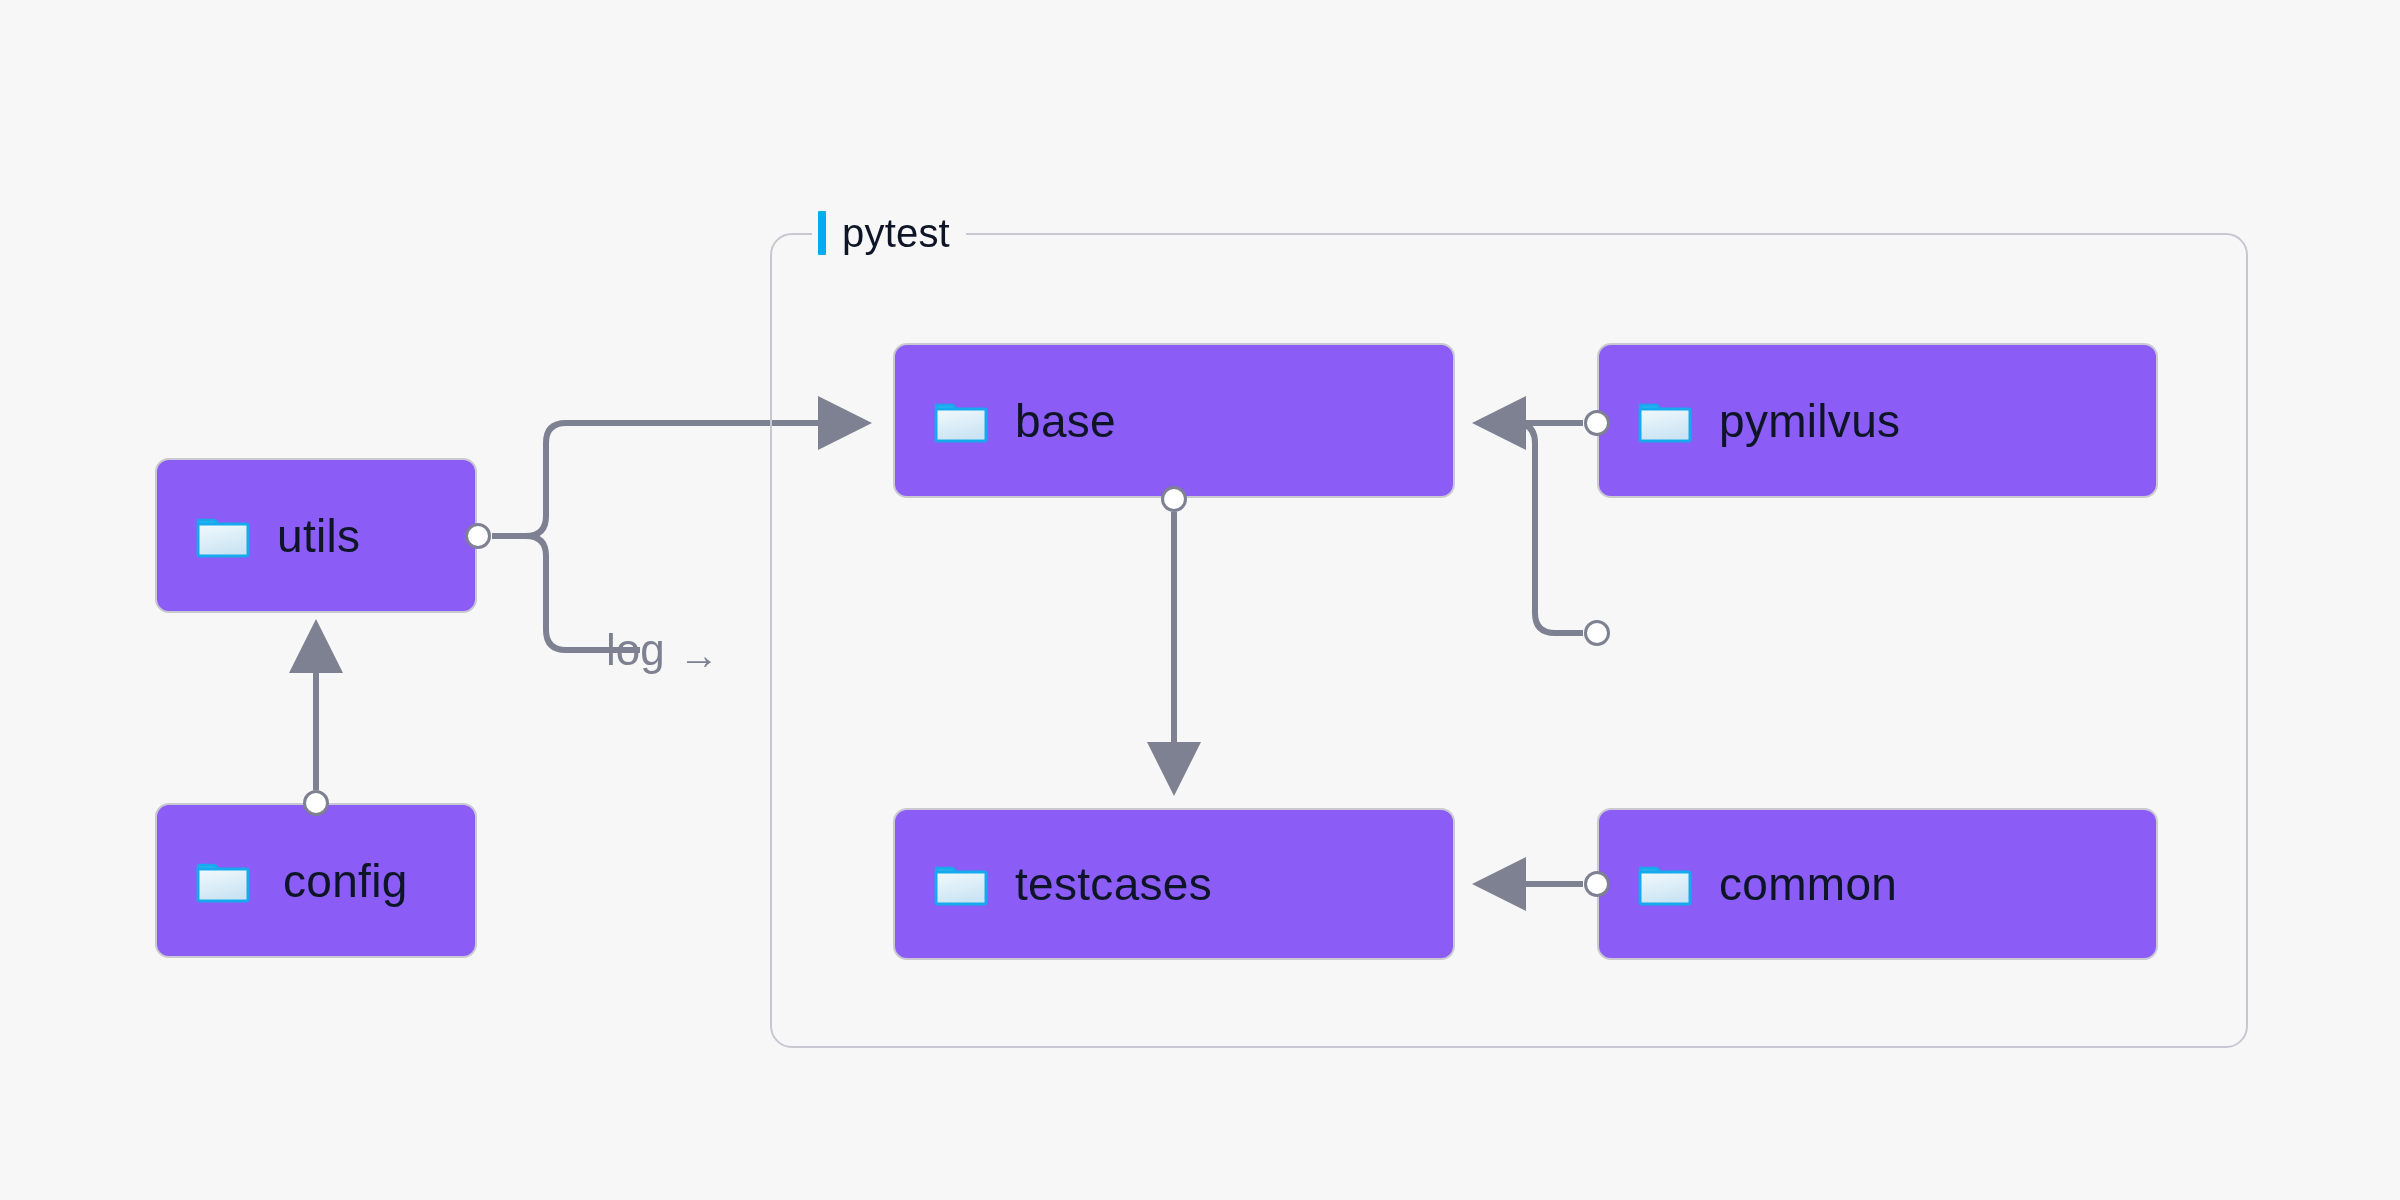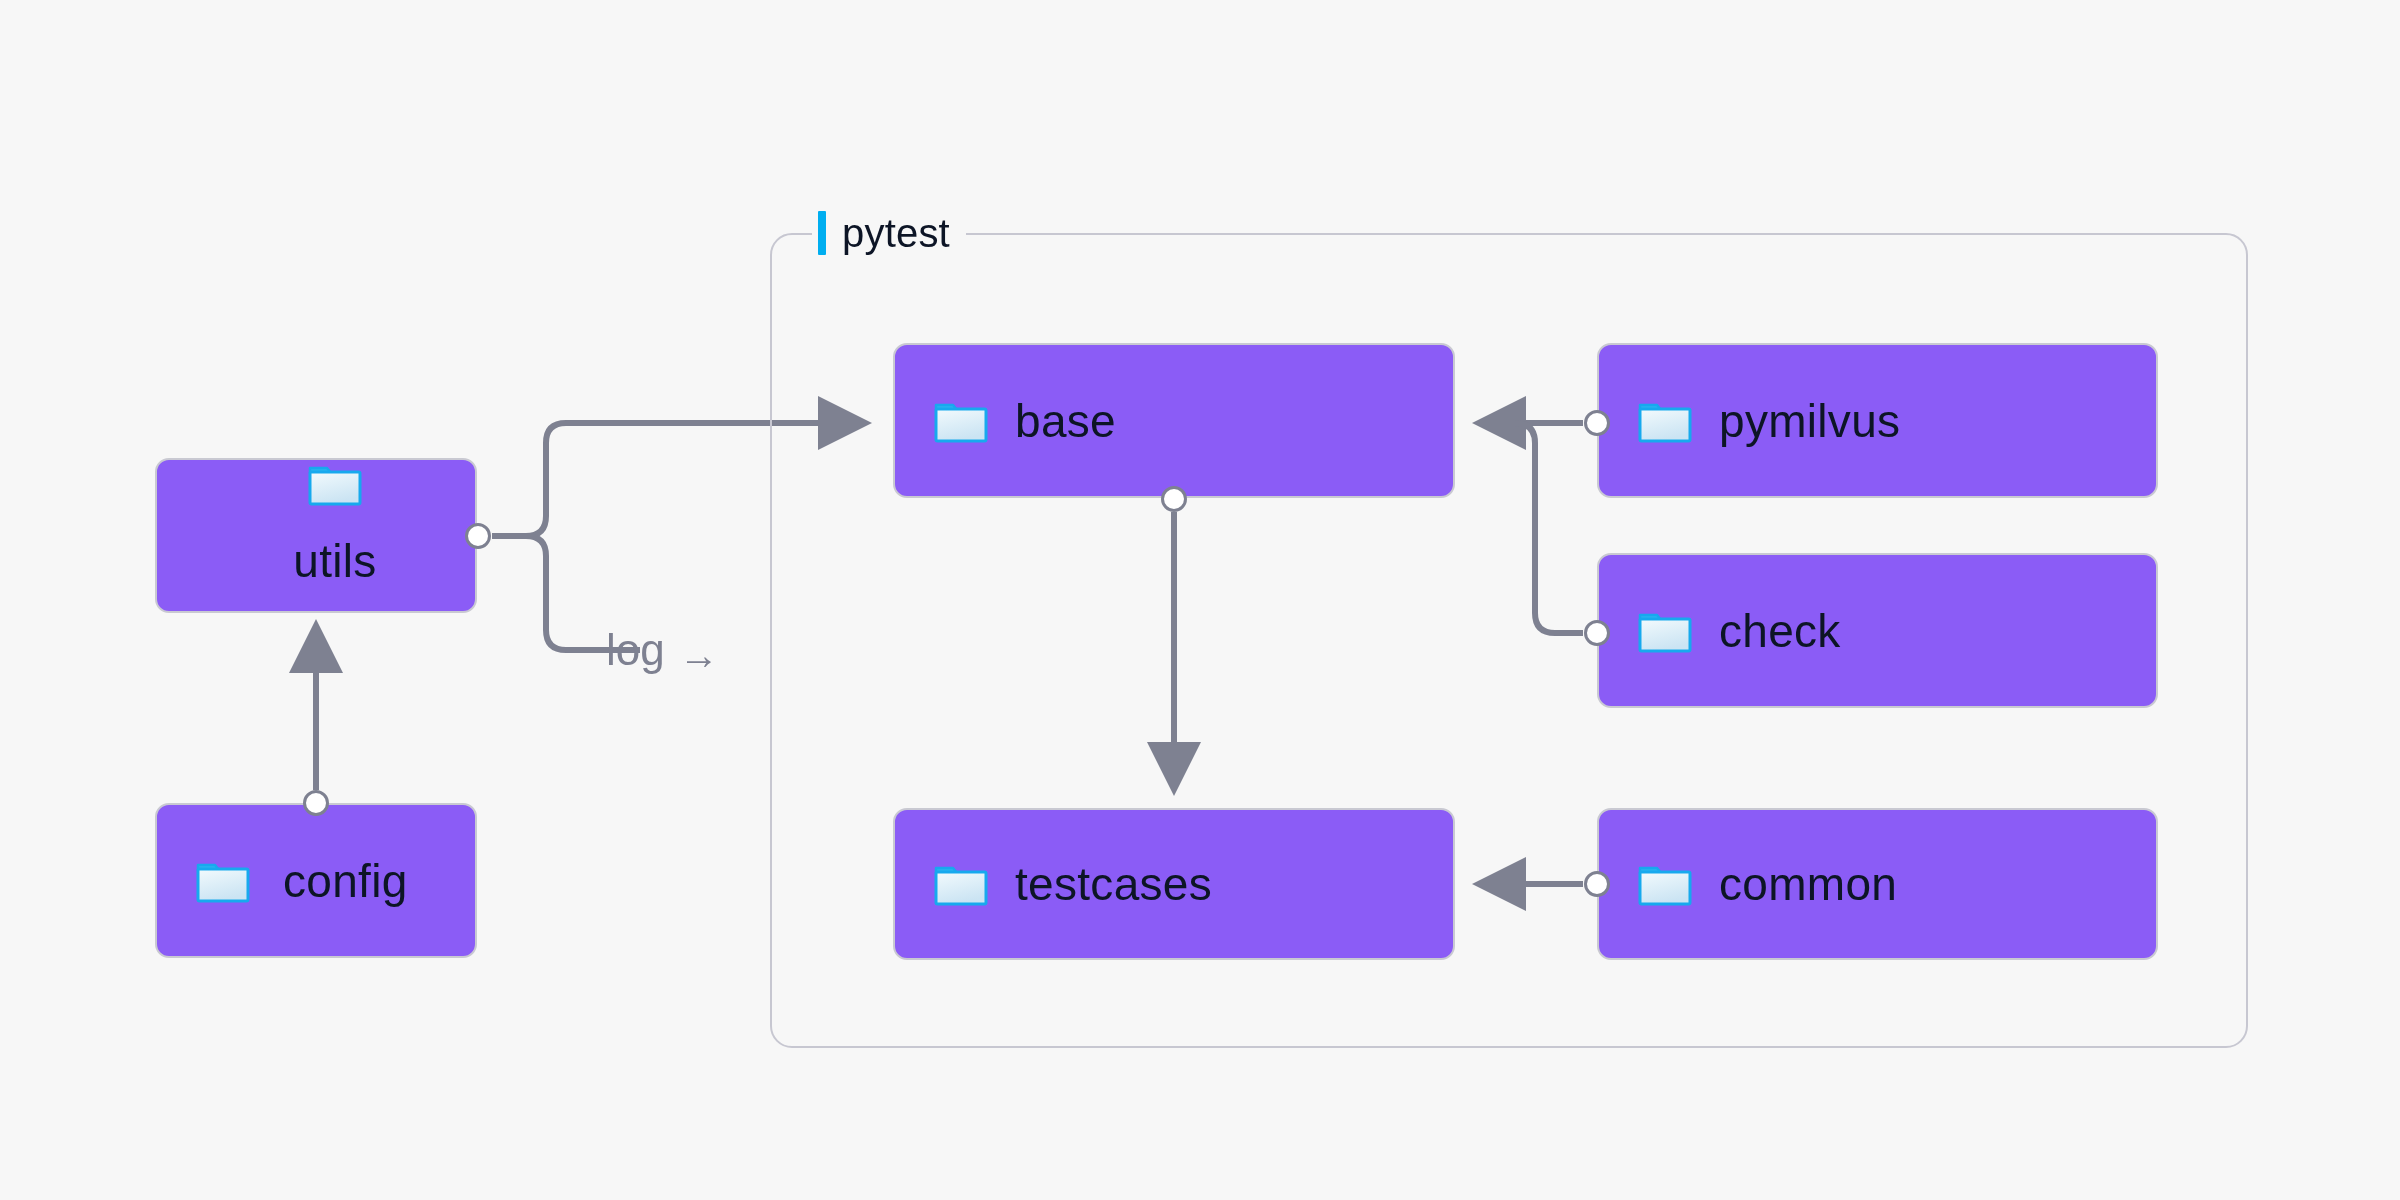--- a/index.html
+++ b/index.html
@@ -130,21 +130,21 @@
     <path d="M1583,866 L1478,866" fill="none" stroke="#7e8191" stroke-width="6" marker-end="url(#arrowhead)"></path>
   </svg>
 
   <div class="group-box" style="left:770px; top:215px; width:1478px; height:815px;"></div>
 
   <div class="group-label" style="left:812px; top:188px;">
     <span class="group-accent"></span>
     <span class="group-title">pytest</span>
   </div>
 
-  <div class="node" style="left:155px; top:440px; width:322px; height:155px;flex-direction:column;">
+  <div class="node" style="left:155px; top:440px; width:322px; height:155px;">
     <svg class="folder-icon" viewBox="0 0 56 48">
       <defs>
         <linearGradient id="fg1" x1="0" y1="0" x2="0.35" y2="1">
           <stop offset="0%" stop-color="#f2fafd"></stop>
           <stop offset="100%" stop-color="#cbe4f3"></stop>
         </linearGradient>
       </defs>
       <path d="M3,8 h17 l4,5 h-21 z" fill="#2ab4f0" stroke="#17a9ee" stroke-width="2.5" stroke-linejoin="round"></path>
       <rect x="3" y="12" width="50" height="32" rx="1.5" fill="url(#fg1)" stroke="#17a9ee" stroke-width="3"></rect>
     </svg>
@@ -180,27 +180,20 @@
 
   <div class="node" style="left:893px; top:790px; width:562px; height:152px;">
     <svg class="folder-icon" viewBox="0 0 56 48">
       <path d="M3,8 h17 l4,5 h-21 z" fill="#2ab4f0" stroke="#17a9ee" stroke-width="2.5" stroke-linejoin="round"></path>
       <rect x="3" y="12" width="50" height="32" rx="1.5" fill="url(#fg1)" stroke="#17a9ee" stroke-width="3"></rect>
     </svg>
     <span class="node-label">testcases</span>
   </div>
   <span class="port" style="left:1597px; top:405px;"></span>
 
-  <div class="node" style="left:1597px; top:535px; width:561px; height:155px;">
-    <svg class="folder-icon" viewBox="0 0 56 48">
-      <path d="M3,8 h17 l4,5 h-21 z" fill="#2ab4f0" stroke="#17a9ee" stroke-width="2.5" stroke-linejoin="round"></path>
-      <rect x="3" y="12" width="50" height="32" rx="1.5" fill="url(#fg1)" stroke="#17a9ee" stroke-width="3"></rect>
-    </svg>
-    <span class="node-label">check</span>
-  </div>
   <span class="port" style="left:1597px; top:615px;"></span>
 
   <div class="node" style="left:1597px; top:790px; width:561px; height:152px;">
     <svg class="folder-icon" viewBox="0 0 56 48">
       <path d="M3,8 h17 l4,5 h-21 z" fill="#2ab4f0" stroke="#17a9ee" stroke-width="2.5" stroke-linejoin="round"></path>
       <rect x="3" y="12" width="50" height="32" rx="1.5" fill="url(#fg1)" stroke="#17a9ee" stroke-width="3"></rect>
     </svg>
     <span class="node-label">common</span>
   </div>
   <span class="port" style="left:1597px; top:866px;"></span>

